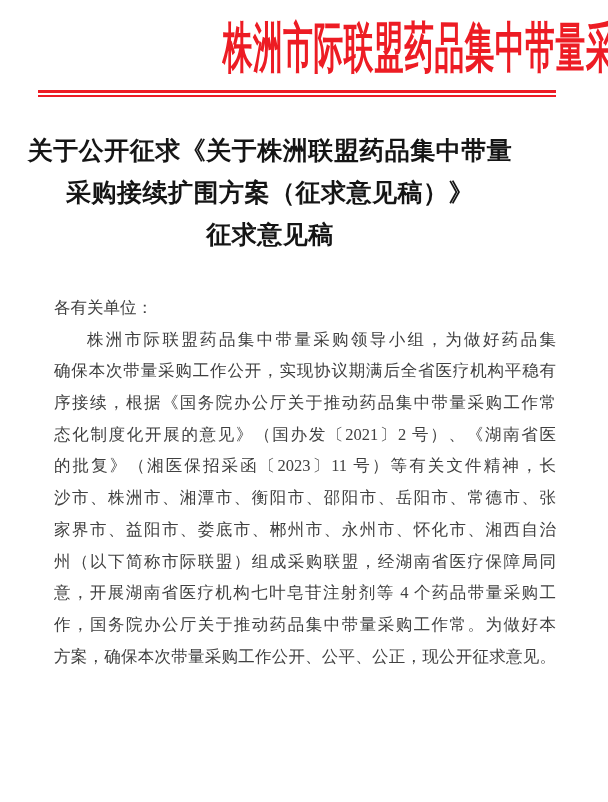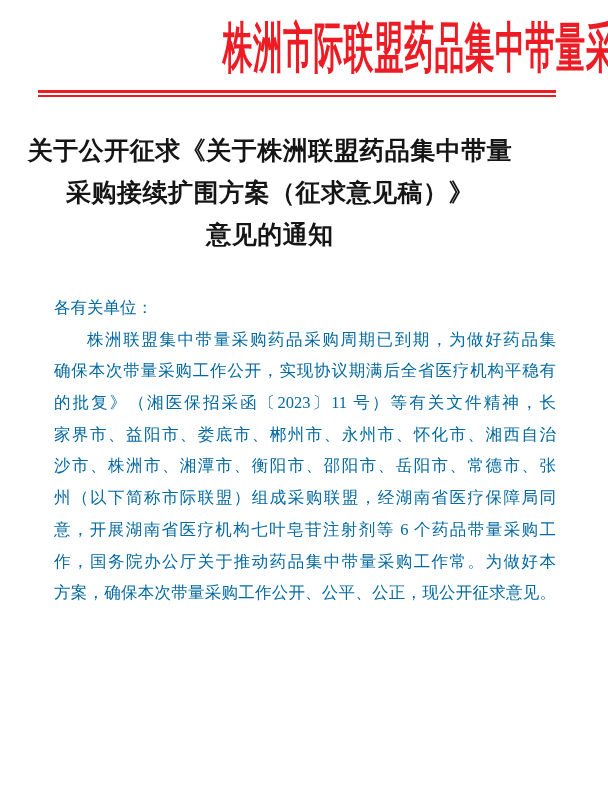--- a/index.html
+++ b/index.html
@@ -65,21 +65,21 @@
     line-height: 42px;
     letter-spacing: 0.5px;
     white-space: nowrap;
   }
   
   .doc-body {
     position: absolute;
     top: 292px;
     left: 54px;
     width: 502px;
-    color: #0369a1;
+    color: #404040;
     font-size: 16.5px;
   }
   .b-line {
     height: 31.7px;
     line-height: 31.7px;
     overflow: hidden;
     white-space: nowrap;
   }
   .b-line.justify {
     white-space: normal;
@@ -98,29 +98,31 @@
   <div class="doc-header">
     <span class="org">株洲市际联盟药品集中带量采购领导小组</span>
   </div>
 
   <div class="rule-thick"></div>
   <div class="rule-thin"></div>
 
   <div class="doc-title">
     <div class="t-line">关于公开征求《关于株洲联盟药品集中带量</div>
     <div class="t-line">采购接续扩围方案（征求意见稿）》</div>
-    <div class="t-line">意见的通知</div>
+    <div class="t-line">征求意见稿</div>
   </div>
 
   <div class="doc-body">
     <div class="b-line">各有关单位：</div>
-    <div class="b-line justify indent">株洲联盟集中带量采购药品采购周期已到期，为做好药品集</div>
+    <div class="b-line justify indent">株洲市际联盟药品集中带量采购领导小组，为做好药品集</div>
     <div class="b-line justify">确保本次带量采购工作公开，实现协议期满后全省医疗机构平稳有</div>
+    <div class="b-line justify">序接续，根据《国务院办公厅关于推动药品集中带量采购工作常</div>
+    <div class="b-line justify">态化制度化开展的意见》（国办发〔2021〕2 号）、《湖南省医</div>
     <div class="b-line justify">的批复》（湘医保招采函〔2023〕11 号）等有关文件精神，长</div>
+    <div class="b-line justify">沙市、株洲市、湘潭市、衡阳市、邵阳市、岳阳市、常德市、张</div>
     <div class="b-line justify">家界市、益阳市、娄底市、郴州市、永州市、怀化市、湘西自治</div>
-    <div class="b-line justify">沙市、株洲市、湘潭市、衡阳市、邵阳市、岳阳市、常德市、张</div>
     <div class="b-line justify">州（以下简称市际联盟）组成采购联盟，经湖南省医疗保障局同</div>
-    <div class="b-line justify">意，开展湖南省医疗机构七叶皂苷注射剂等 6 个药品带量采购工</div>
+    <div class="b-line justify">意，开展湖南省医疗机构七叶皂苷注射剂等 4 个药品带量采购工</div>
     <div class="b-line justify">作，国务院办公厅关于推动药品集中带量采购工作常。为做好本</div>
     <div class="b-line justify">方案，确保本次带量采购工作公开、公平、公正，现公开征求意见。</div>
   </div>
 
 </div>
 
 </body></html>

